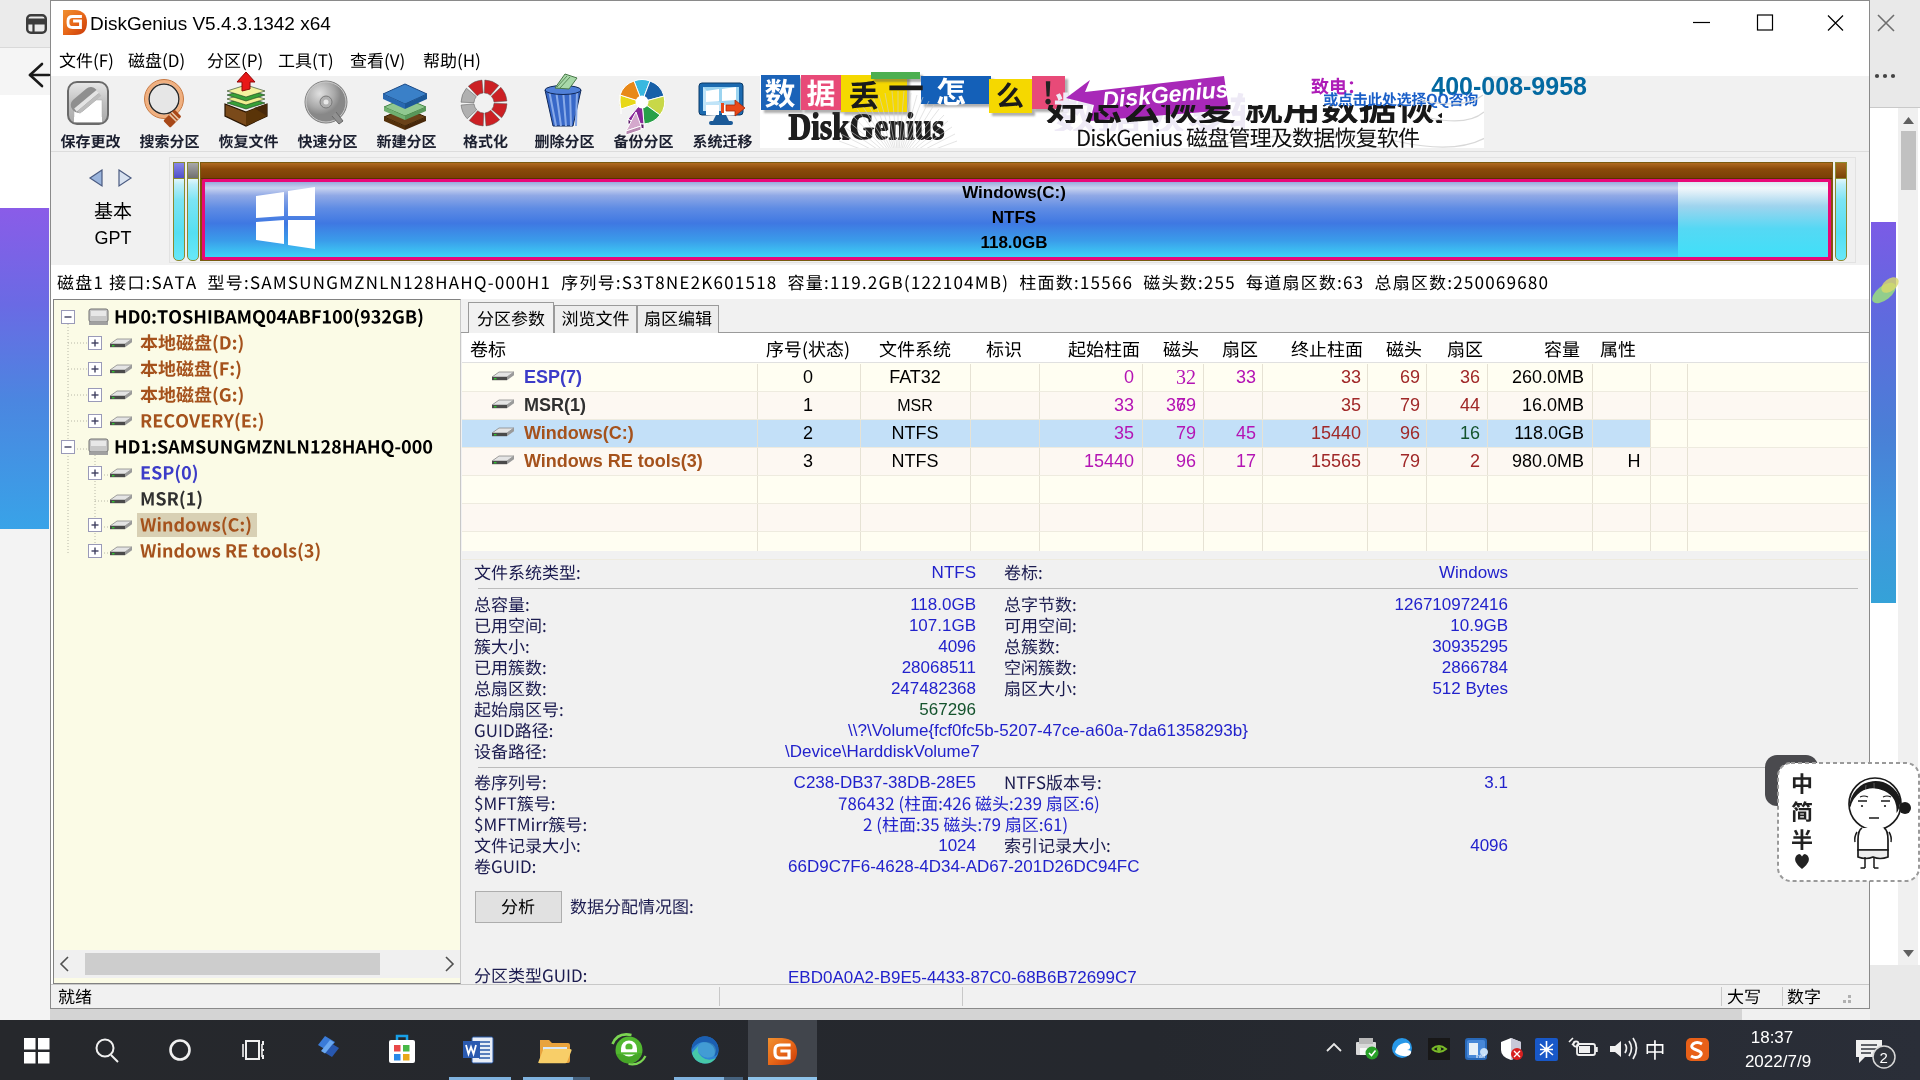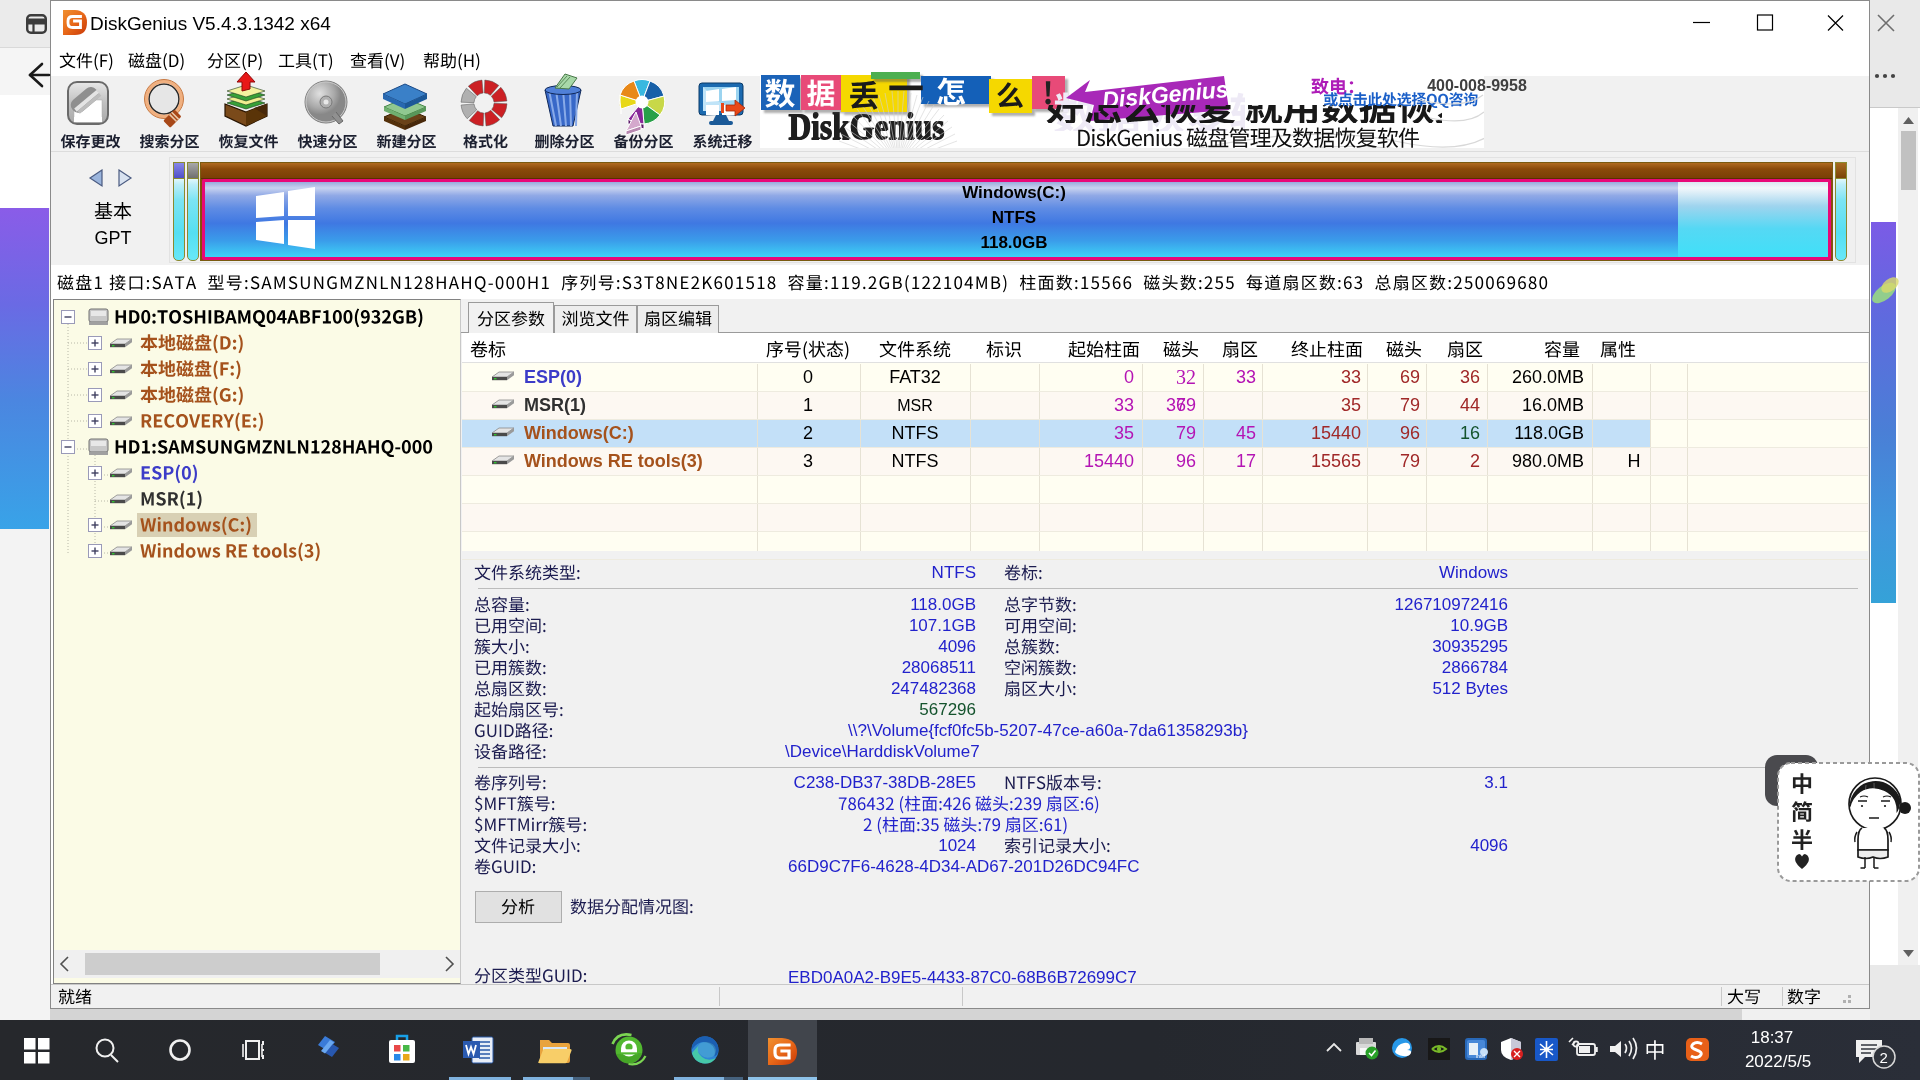--- a/index.html
+++ b/index.html
@@ -24,21 +24,21 @@
 <div style="left:51px;top:76px;width:1818px;height:76px;background:#f1f1f1;border-bottom:1px solid #dcdcdc"></div>
 <div style="left:760px;top:75px;width:724px;height:73px;background:#ffffff;overflow:hidden"></div>
 <div style="left:788px;top:103px;width:400px;height:46px;line-height:46px;font-size:38px;color:#1f1f1f;font-weight:700;font-family:'Liberation Serif',serif;text-shadow:1.3px 0 #1f1f1f,0 1px #1f1f1f;transform:scaleX(.83);transform-origin:0 0;white-space:pre">DiskGenius</div>
 <div style="left:761px;top:75px;width:39px;height:35px;background:#1b63b8;box-shadow:3px 3px 2px rgba(80,80,80,.45)"></div>
 <div style="left:801px;top:75px;width:40px;height:35px;background:#e84a78;box-shadow:3px 3px 2px rgba(80,80,80,.45)"></div>
 <div style="left:841px;top:75px;width:66px;height:37px;background:#f5d800;box-shadow:3px 3px 2px rgba(80,80,80,.45)"></div>
 <div style="left:871px;top:72px;width:49px;height:7px;background:#4caf50;box-shadow:3px 3px 2px rgba(80,80,80,.45)"></div>
 <div style="left:921px;top:76px;width:70px;height:28px;background:#1460b8;box-shadow:3px 3px 2px rgba(80,80,80,.45)"></div>
 <div style="left:989px;top:79px;width:43px;height:34px;background:#f5d800;box-shadow:3px 3px 2px rgba(80,80,80,.45)"></div>
 <div style="left:1032px;top:76px;width:33px;height:33px;background:#e84a78;box-shadow:3px 3px 2px rgba(80,80,80,.45)"></div>
-<div style="left:1367px;text-align:center;top:74.5px;width:220px;height:22.8px;line-height:22.8px;font-size:16px;color:#404040;font-weight:700;font-family:'Liberation Sans',sans-serif;white-space:pre">400-008-9958</div>
+<div style="left:1367px;text-align:right;top:74.5px;width:220px;height:22.8px;line-height:22.8px;font-size:25px;color:#0369a1;font-weight:700;font-family:'Liberation Sans',sans-serif;white-space:pre">400-008-9958</div>
 <div style="left:51px;top:152px;width:1818px;height:113px;background:#f1f1f1"></div>
 <div style="left:73.0px;text-align:center;top:228px;width:80px;height:21.6px;line-height:21.6px;font-size:18px;color:#000000;font-weight:400;font-family:'Liberation Sans',sans-serif;white-space:pre">GPT</div>
 <div style="left:169px;top:157px;width:1687px;height:106px;border:1px solid #e2e2e2;background:#f0f0f0"></div>
 <div style="left:173px;top:162px;width:12px;height:99px;border:1px solid #8a8a30;border-radius:0 0 5px 5px;background:linear-gradient(180deg,#ffffff 12%,#bdeef8 22%,#7ce4f4 38%,#55dff2 72%,#68e8f8 100%)"></div>
 <div style="left:173px;top:162px;width:12px;height:17px;background:linear-gradient(180deg,#8888e8,#5050c8);border:1px solid #8a8a30"></div>
 <div style="left:187px;top:162px;width:12px;height:99px;border:1px solid #8a8a30;border-radius:0 0 5px 5px;background:linear-gradient(180deg,#ffffff 12%,#bdeef8 22%,#7ce4f4 38%,#55dff2 72%,#68e8f8 100%)"></div>
 <div style="left:187px;top:162px;width:12px;height:17px;background:linear-gradient(180deg,#a8a8a8,#707070);border:1px solid #8a8a30"></div>
 <div style="left:200px;top:162px;width:1633px;height:99px;border:1px solid #7a5a10;background:#8a4a0a"></div>
 <div style="left:201px;top:163px;width:1631px;height:16px;background:linear-gradient(180deg,#b06a20 0%,#8a4a0a 40%,#7a3f06 100%);border-bottom:1px solid #5a3000"></div>
 <div style="left:202px;top:179px;width:1629px;height:81px;background:#e80878;border-radius:2px"></div>
@@ -80,21 +80,21 @@
 <div style="left:1592px;top:364px;width:1px;height:187px;background:#e6e2d4"></div>
 <div style="left:1650px;top:364px;width:1px;height:187px;background:#e6e2d4"></div>
 <div style="left:1687px;top:364px;width:1px;height:187px;background:#e6e2d4"></div>
 <div style="left:462px;top:391px;width:1406px;height:1px;background:#eeebdf"></div>
 <div style="left:462px;top:419px;width:1406px;height:1px;background:#eeebdf"></div>
 <div style="left:462px;top:447px;width:1406px;height:1px;background:#eeebdf"></div>
 <div style="left:462px;top:475px;width:1406px;height:1px;background:#eeebdf"></div>
 <div style="left:462px;top:503px;width:1406px;height:1px;background:#eeebdf"></div>
 <div style="left:462px;top:531px;width:1406px;height:1px;background:#eeebdf"></div>
 <div style="left:462px;top:559px;width:1406px;height:1px;background:#eeebdf"></div>
-<div style="left:524px;text-align:left;top:367px;width:300px;height:21.6px;line-height:21.6px;font-size:18px;color:#3c3cc8;font-weight:700;font-family:'Liberation Sans',sans-serif;white-space:pre">ESP(0)</div>
+<div style="left:524px;text-align:left;top:367px;width:300px;height:21.6px;line-height:21.6px;font-size:18px;color:#3c3cc8;font-weight:700;font-family:'Liberation Sans',sans-serif;white-space:pre">ESP(7)</div>
 <div style="left:768.0px;text-align:center;top:367px;width:80px;height:21.6px;line-height:21.6px;font-size:18px;color:#000000;font-weight:400;font-family:'Liberation Sans',sans-serif;white-space:pre">0</div>
 <div style="left:865.0px;text-align:center;top:367px;width:100px;height:21.6px;line-height:21.6px;font-size:18px;color:#000000;font-weight:400;font-family:'Liberation Sans',sans-serif;white-space:pre">FAT32</div>
 <div style="left:1044px;text-align:right;top:367px;width:90px;height:21.6px;line-height:21.6px;font-size:18px;color:#b414b4;font-weight:400;font-family:'Liberation Sans',sans-serif;white-space:pre">0</div>
 <div style="left:1106px;text-align:right;top:367px;width:90px;height:21.6px;line-height:21.6px;font-size:20px;color:#b414b4;font-weight:400;font-family:Liberation Serif, serif;white-space:pre">32</div>
 <div style="left:1166px;text-align:right;top:367px;width:90px;height:21.6px;line-height:21.6px;font-size:18px;color:#b414b4;font-weight:400;font-family:'Liberation Sans',sans-serif;white-space:pre">33</div>
 <div style="left:1271px;text-align:right;top:367px;width:90px;height:21.6px;line-height:21.6px;font-size:18px;color:#a02828;font-weight:400;font-family:'Liberation Sans',sans-serif;white-space:pre">33</div>
 <div style="left:1330px;text-align:right;top:367px;width:90px;height:21.6px;line-height:21.6px;font-size:18px;color:#a02828;font-weight:400;font-family:'Liberation Sans',sans-serif;white-space:pre">69</div>
 <div style="left:1390px;text-align:right;top:367px;width:90px;height:21.6px;line-height:21.6px;font-size:18px;color:#a02828;font-weight:400;font-family:'Liberation Sans',sans-serif;white-space:pre">36</div>
 <div style="left:1484px;text-align:right;top:367px;width:100px;height:21.6px;line-height:21.6px;font-size:18px;color:#000000;font-weight:400;font-family:'Liberation Sans',sans-serif;white-space:pre">260.0MB</div>
 <div style="left:524px;text-align:left;top:395px;width:300px;height:21.6px;line-height:21.6px;font-size:18px;color:#303030;font-weight:700;font-family:'Liberation Sans',sans-serif;white-space:pre">MSR(1)</div>
@@ -160,21 +160,21 @@
 <div style="left:1782px;top:987px;width:1px;height:19px;background:#c8c8c8"></div>
 <div style="left:0px;top:1020px;width:1920px;height:60px;background:linear-gradient(90deg,#26282c 0%,#25282e 60%,#2a2e38 100%)"></div>
 <div style="left:748px;top:1020px;width:69px;height:60px;background:#41454c"></div>
 <div style="left:449px;top:1077px;width:62px;height:3px;background:#7fb2de"></div>
 <div style="left:523px;top:1077px;width:50px;height:3px;background:#7fb2de"></div>
 <div style="left:573px;top:1077px;width:17px;height:3px;background:#46627e"></div>
 <div style="left:674px;top:1077px;width:50px;height:3px;background:#7fb2de"></div>
 <div style="left:724px;top:1077px;width:19px;height:3px;background:#46627e"></div>
 <div style="left:748px;top:1077px;width:69px;height:3px;background:#8ec3ea"></div>
 <div style="left:1722.0px;text-align:center;top:1028px;width:100px;height:20.4px;line-height:20.4px;font-size:17px;color:#ffffff;font-weight:400;font-family:'Liberation Sans',sans-serif;white-space:pre">18:37</div>
-<div style="left:1718.0px;text-align:center;top:1052px;width:120px;height:20.4px;line-height:20.4px;font-size:17px;color:#ffffff;font-weight:400;font-family:'Liberation Sans',sans-serif;white-space:pre">2022/5/5</div>
+<div style="left:1718.0px;text-align:center;top:1052px;width:120px;height:20.4px;line-height:20.4px;font-size:17px;color:#ffffff;font-weight:400;font-family:'Liberation Sans',sans-serif;white-space:pre">2022/7/9</div>
 <svg width="1920" height="1080" style="position:absolute;left:0;top:0;z-index:60">
     <defs>
       <path id="g0" d="M423 823C453 774 485 707 497 666L580 693C566 734 531 799 501 847ZM50 664L50 590L206 590C265 438 344 307 447 200C337 108 202 40 36-7C51-25 75-60 83-78C250-24 389 48 502 146C615 46 751-28 915-73C928-52 950-20 967-4C807 36 671 107 560 201C661 304 738 432 796 590L954 590L954 664ZM504 253C410 348 336 462 284 590L711 590C661 455 592 344 504 253Z"></path>
       <path id="g1" d="M317 341L317 268L604 268L604-80L679-80L679 268L953 268L953 341L679 341L679 562L909 562L909 635L679 635L679 828L604 828L604 635L470 635C483 680 494 728 504 775L432 790C409 659 367 530 309 447C327 438 359 420 373 409C400 451 425 504 446 562L604 562L604 341ZM268 836C214 685 126 535 32 437C45 420 67 381 75 363C107 397 137 437 167 480L167-78L239-78L239 597C277 667 311 741 339 815Z"></path>
       <path id="g2" d="M239-196L295-171C209-29 168 141 168 311C168 480 209 649 295 792L239 818C147 668 92 507 92 311C92 114 147-47 239-196Z"></path>
       <path id="g3" d="M101 0L193 0L193 329L473 329L473 407L193 407L193 655L523 655L523 733L101 733Z"></path>
       <path id="g4" d="M99-196C191-47 246 114 246 311C246 507 191 668 99 818L42 792C128 649 171 480 171 311C171 141 128-29 42-171Z"></path>
       <path id="g5" d="M42 784L42 721L151 721C130 551 93 390 26 284C38 267 56 230 61 214C79 242 95 272 110 305L110-35L169-35L169 47L327 47L327 484L171 484C190 559 205 639 216 721L341 721L341 784ZM169 422L267 422L267 108L169 108ZM786 841C769 787 735 712 707 660L537 660L593 686C578 728 544 790 510 836L451 812C481 766 514 703 529 660L358 660L358 592L957 592L957 660L777 660C805 707 835 766 859 817ZM353-37C370-28 398-21 577 7C582-18 586-42 589-63L644-52C635 13 609 111 583 185L531 175C543 141 554 102 564 64L430 45C508 156 586 298 647 438L585 466C570 426 552 385 534 346L431 338C470 400 507 479 535 553L472 581C448 491 400 395 385 371C371 346 358 329 344 325C352 308 363 275 366 261C380 268 401 273 504 284C461 199 419 130 401 104C373 61 351 31 331 27C339 9 350-23 353-37ZM661-35C677-26 706-18 897 11C904-16 910-41 913-62L969-48C958 17 927 116 893 191L840 178C854 144 869 105 881 67L734 47C808 159 881 304 936 445L871 472C857 431 841 388 823 348L718 339C754 401 789 480 813 556L748 584C728 495 685 399 672 375C659 349 647 332 633 328C642 311 653 277 656 263C670 270 691 275 796 286C757 202 720 134 703 109C677 66 657 35 637 30C645 12 657-21 660-35L661-33Z"></path>
       <path id="g6" d="M390 426C446 397 516 352 550 320L588 368C554 400 483 442 428 469ZM464 850C457 826 444 793 431 765L212 765L212 589L211 550L51 550L51 484L201 484C186 423 151 361 74 312C90 302 118 274 129 259C221 319 261 402 277 484L741 484L741 367C741 356 737 352 723 352C710 351 664 351 616 352C627 334 637 307 640 288C708 288 752 288 779 299C807 310 816 330 816 366L816 484L956 484L956 550L816 550L816 765L512 765L545 834ZM397 647C450 621 514 580 545 550L286 550L287 588L287 703L741 703L741 550L547 550L585 596C552 627 487 666 434 690ZM158 261L158 15L45 15L45-52L955-52L955 15L843 15L843 261ZM228 15L228 200L362 200L362 15ZM431 15L431 200L565 200L565 15ZM635 15L635 200L770 200L770 15Z"></path>
       <path id="g7" d="M101 0L288 0C509 0 629 137 629 369C629 603 509 733 284 733L101 733ZM193 76L193 658L276 658C449 658 534 555 534 369C534 184 449 76 276 76Z"></path>

